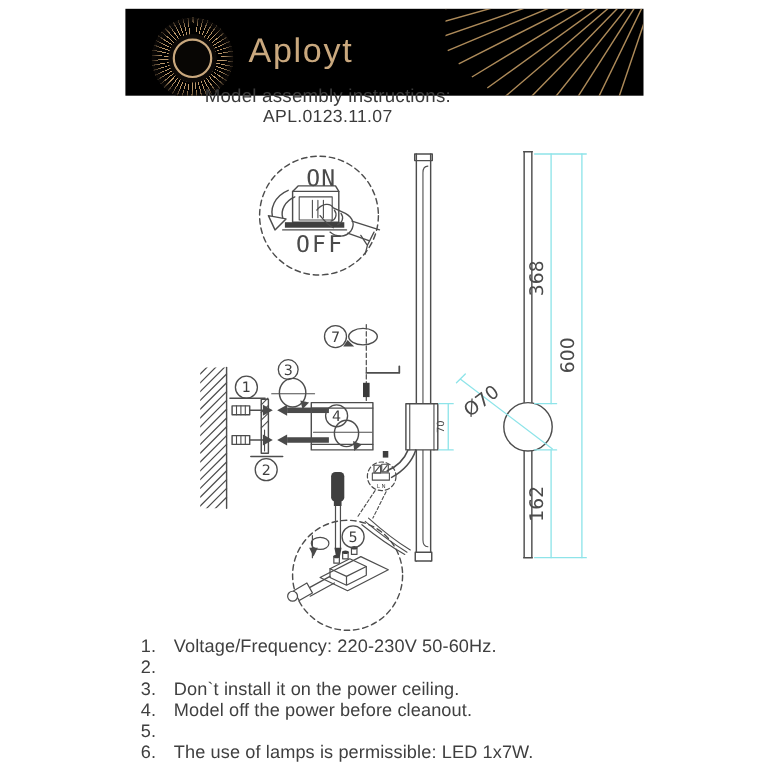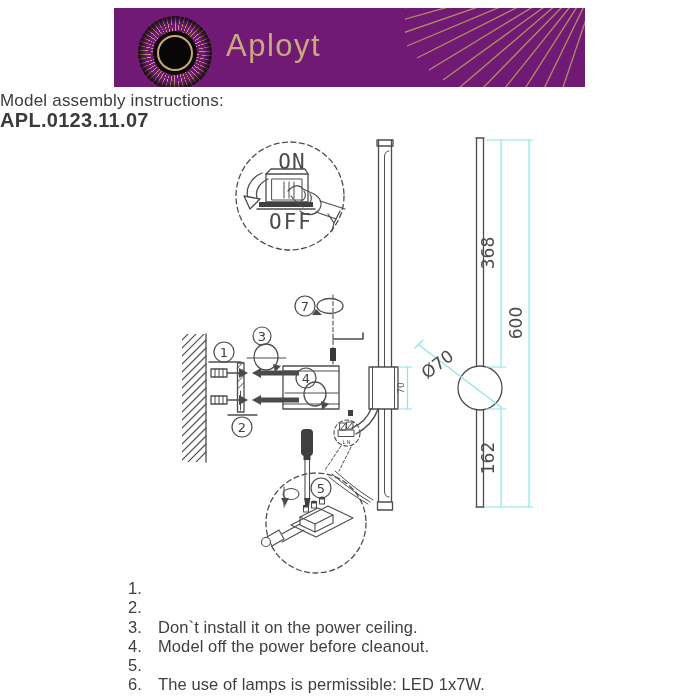--- a/index.html
+++ b/index.html
@@ -3,21 +3,21 @@
 <meta charset="utf-8">
 <style>
   html,body{margin:0;padding:0;}
   body{
     width:700px;height:700px;position:relative;background:#ffffff;
     font-family:"Liberation Sans", sans-serif;overflow:hidden;
   }
   
   .banner{
     position:absolute;left:114px;top:8px;width:471px;height:79px;
-    background:#701a75;overflow:hidden;
+    background:#000000;overflow:hidden;
   }
   .logo{position:absolute;left:24px;top:8px;width:74px;height:74px;}
   .logo-rays{
     position:absolute;inset:0;border-radius:50%;
     background:repeating-conic-gradient(rgba(198,160,112,.95) 0deg 1.6deg, rgba(198,160,112,0) 1.6deg 7.2deg);
   }
   .logo-fade{
     position:absolute;inset:0;border-radius:50%;
     background:radial-gradient(circle, rgba(12,9,7,0) 54%, #0c0907 73%);
   }
@@ -28,23 +28,23 @@
   .logo-ring{
     position:absolute;left:50%;top:50%;width:32px;height:32px;border-radius:50%;
     transform:translate(-50%,-50%);border:2px solid #c9a87e;background:#080604;
   }
   .brand{
     position:absolute;left:112px;top:20px;
     font-size:31px;letter-spacing:1.5px;color:#c9a87e;font-weight:400;
   }
   .banner-fan{position:absolute;right:0;top:0;}
   
-  .title-block{position:absolute;left:0;top:91px;width:596px;text-align:left;color:#3b3b3b;}
+  .title-block{position:absolute;left:0;top:78px;width:596px;text-align:center;color:#3b3b3b;}
   .title-line1{font-size:17px;line-height:20px;letter-spacing:.2px;}
-  .title-line2{font-size:20px;line-height:18px;letter-spacing:.3px;font-weight:bold;}
+  .title-line2{font-size:16px;line-height:18px;letter-spacing:.3px;}
   
   .diagram{position:absolute;left:0;top:0;}
   
   .instructions{position:absolute;left:128px;top:579px;width:470px;color:#3f3f3f;}
   .ins-row{display:flex;font-size:16.5px;line-height:19.3px;letter-spacing:.1px;}
   .ins-num{width:30px;flex:0 0 30px;}
 </style>
 </head>
 <body>
 
@@ -263,20 +263,21 @@
     <text transform="translate(494,458) rotate(-90)">162</text>
     <text transform="translate(441,369) rotate(-37)">Ø70</text>
     <text transform="translate(404,388) rotate(-90)" font-size="9">70</text>
     <text x="346.5" y="444" font-size="5">L N</text>
   </g>
 </svg>
 
 <div class="instructions">
   <div class="ins-row">
     <span class="ins-num">1.</span>
+    <span>Voltage/Frequency: 220-230V 50-60Hz.</span>
   </div>
   <div class="ins-row">
     <span class="ins-num">2.</span>
   </div>
   <div class="ins-row">
     <span class="ins-num">3.</span>
     <span>Don`t install it on the power ceiling.</span>
   </div>
   <div class="ins-row">
     <span class="ins-num">4.</span>

